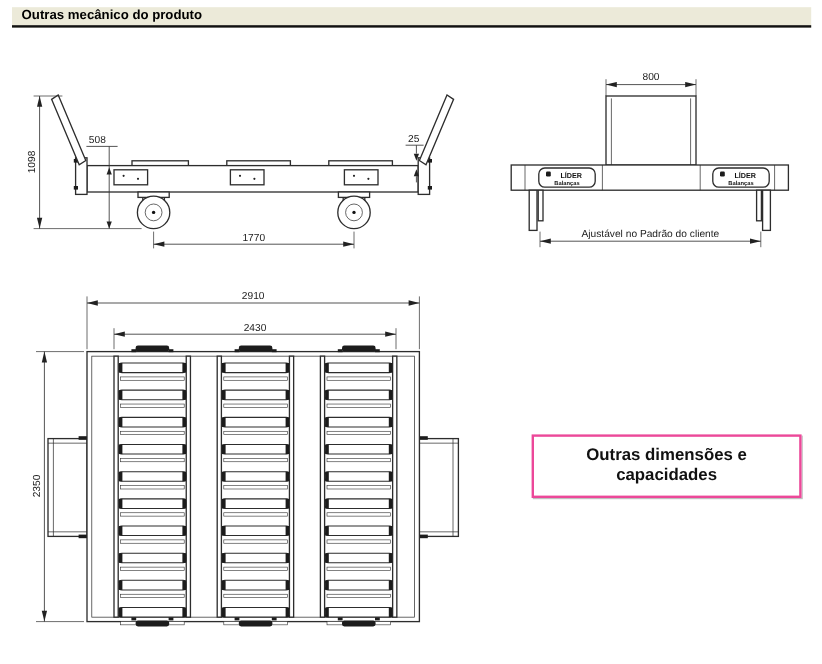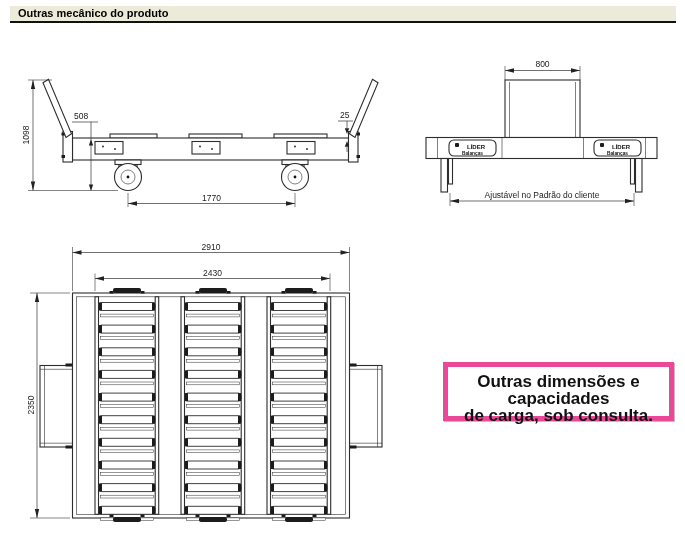--- a/index.html
+++ b/index.html
@@ -2,22 +2,22 @@
 <html><head>
 <meta charset="utf-8">
 <style>
   html,body{margin:0;padding:0;background:#ffffff;}
   body{width:685px;height:553px;position:relative;overflow:hidden;
        font-family:"Liberation Sans",sans-serif;}
   .titlebar{position:absolute;left:10px;top:6px;width:658px;height:15px;
     background:#ecead9;border-bottom:2px solid #111;
     font-size:11px;font-weight:bold;color:#000;line-height:15px;padding-left:8px;}
   .notebox{position:absolute;left:443px;top:362px;width:221px;height:43px;
-    background:#fff;border:5px solid #ec4899;box-shadow:1px 1px 0 rgba(0,0,0,.25);
-    text-align:center;font-size:17px;font-weight:bold;color:#111;padding-top:6px;}
+    background:#fff;border:2px solid #ec4899;box-shadow:1px 1px 0 rgba(0,0,0,.25);
+    text-align:center;font-size:14px;font-weight:bold;color:#111;padding-top:6px;}
   .notebox div{line-height:17px;}
   svg{position:absolute;left:0;top:0;}
   .geo{fill:#ffffff;stroke:#2d2d2d;stroke-width:1.1;}
   .geoThin{fill:none;stroke:#2d2d2d;stroke-width:0.6;}
   .geoLine{stroke:#2d2d2d;stroke-width:1.1;fill:none;}
   .dimLine{stroke:#333;stroke-width:0.7;fill:none;}
   .extLine{stroke:#333;stroke-width:0.6;fill:none;}
   .dimTxt{font-family:"Liberation Sans",sans-serif;font-size:8.5px;fill:#222;}
   .dimTxtM{font-family:"Liberation Sans",sans-serif;font-size:8.5px;fill:#222;text-anchor:middle;}
   .fillDark{fill:#1c1c1c;stroke:none;}
@@ -347,14 +347,13 @@
 
     <line class="extLine" x1="30" y1="293" x2="70" y2="293"></line>
     <line class="extLine" x1="30" y1="518" x2="70" y2="518"></line>
     <line class="dimLine" x1="37" y1="293" x2="37" y2="518" marker-start="url(#ma)" marker-end="url(#ma)"></line>
     <text class="dimTxtM" transform="rotate(-90 30.5 405)" x="30.5" y="408">2350</text>
   </g>
 </svg>
 
 <div class="notebox">
   <div>Outras dimensões e capacidades</div>
-  <div>de carga, sob consulta.</div>
 </div>
 
 </body></html>

